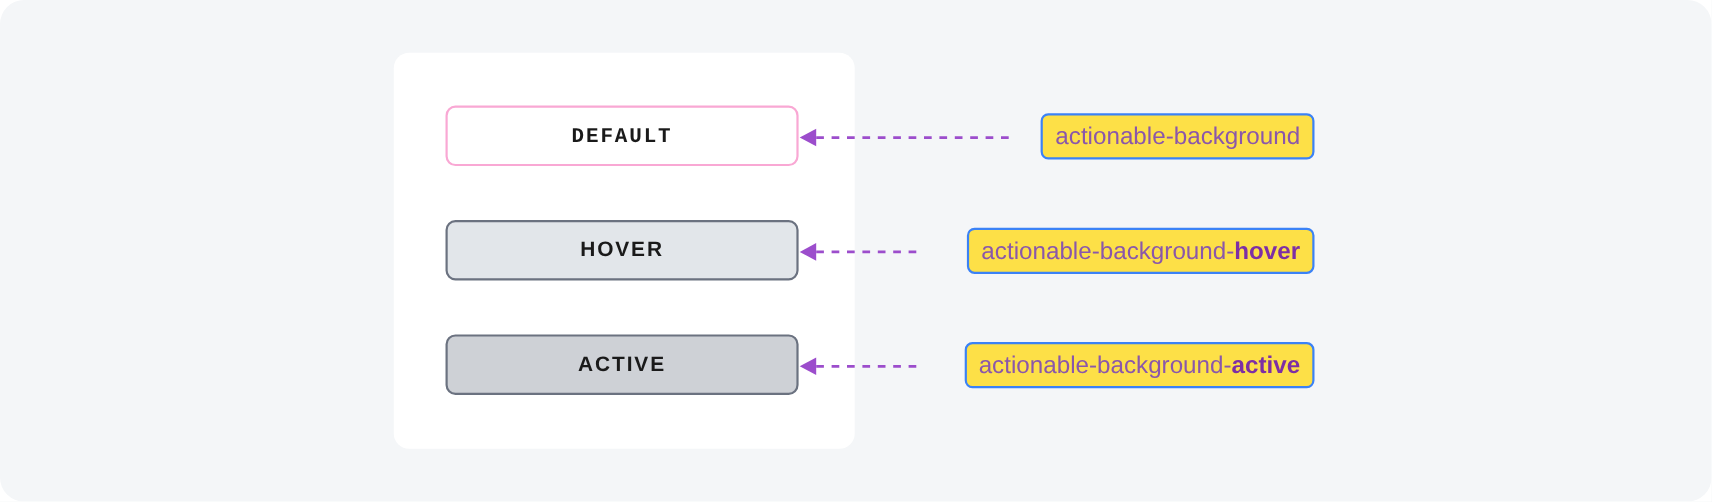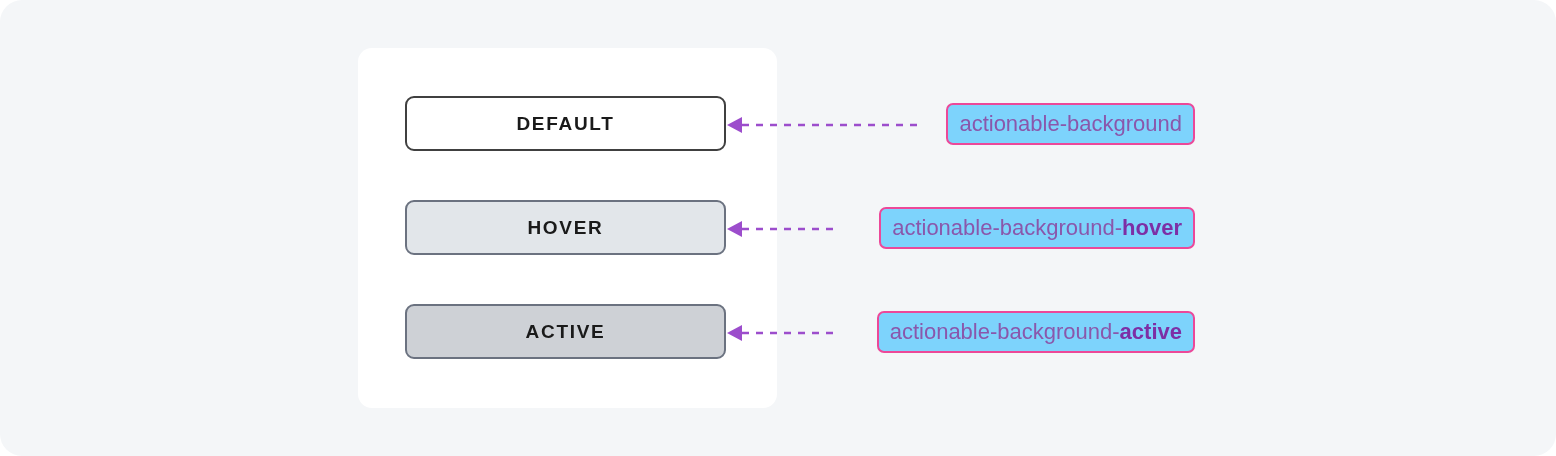--- a/index.html
+++ b/index.html
@@ -49,21 +49,22 @@
     font-size: 19px;
     font-weight: bold;
     letter-spacing: 1.7px;
     color: #1a1a1a;
     text-transform: uppercase;
     user-select: none;
   }
   .state-button.default {
     top: 48px;
     background: #ffffff;
-    border: 2px solid #404040;
+    border: 2px solid #f9a8d4;
+    font-family: Liberation Mono, monospace;
   }
   .state-button.hover {
     top: 152px;
     background: #e2e6ea;
     border: 2px solid #6b7280;
   }
   .state-button.active {
     top: 256px;
     background: #ced1d6;
     border: 2px solid #6b7280;
@@ -81,22 +82,22 @@
   }
 
   
   .token-label {
     position: absolute;
     box-sizing: border-box;
     height: 42px;
     display: flex;
     align-items: center;
     padding: 0 11px;
-    background: #7dd3fc;
-    border: 2px solid #ec4899;
+    background: #fde047;
+    border: 2px solid #3b82f6;
     border-radius: 7px;
     color: #8a4fa8;
     font-size: 22px;
     white-space: nowrap;
     right: 361px;
   }
   .token-label .token-base {
     color: #8a57ab;
     font-weight: normal;
   }

